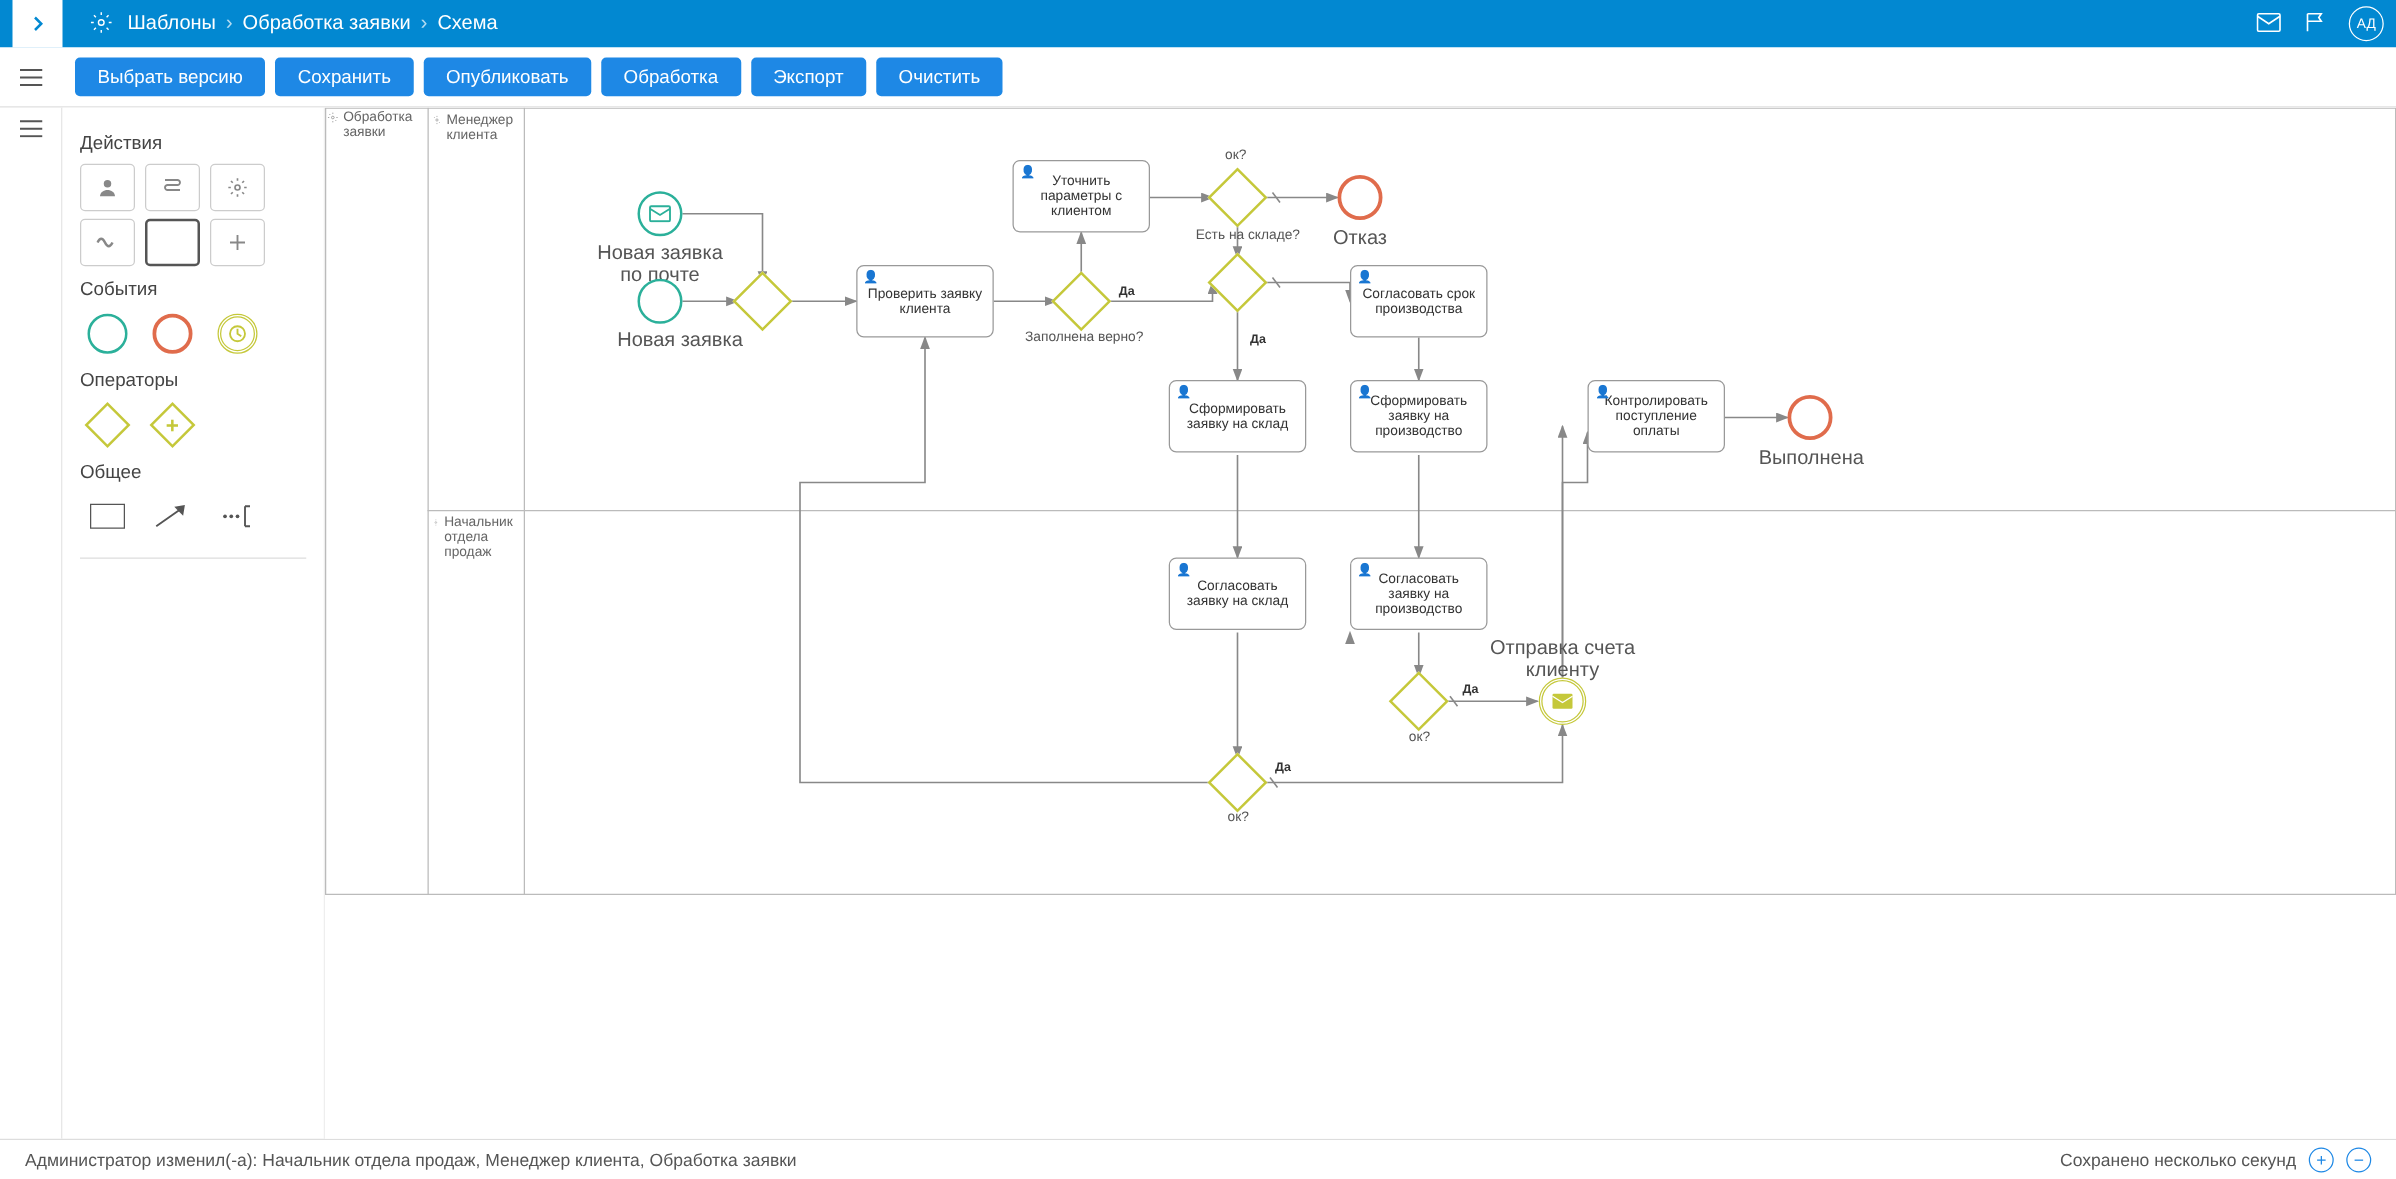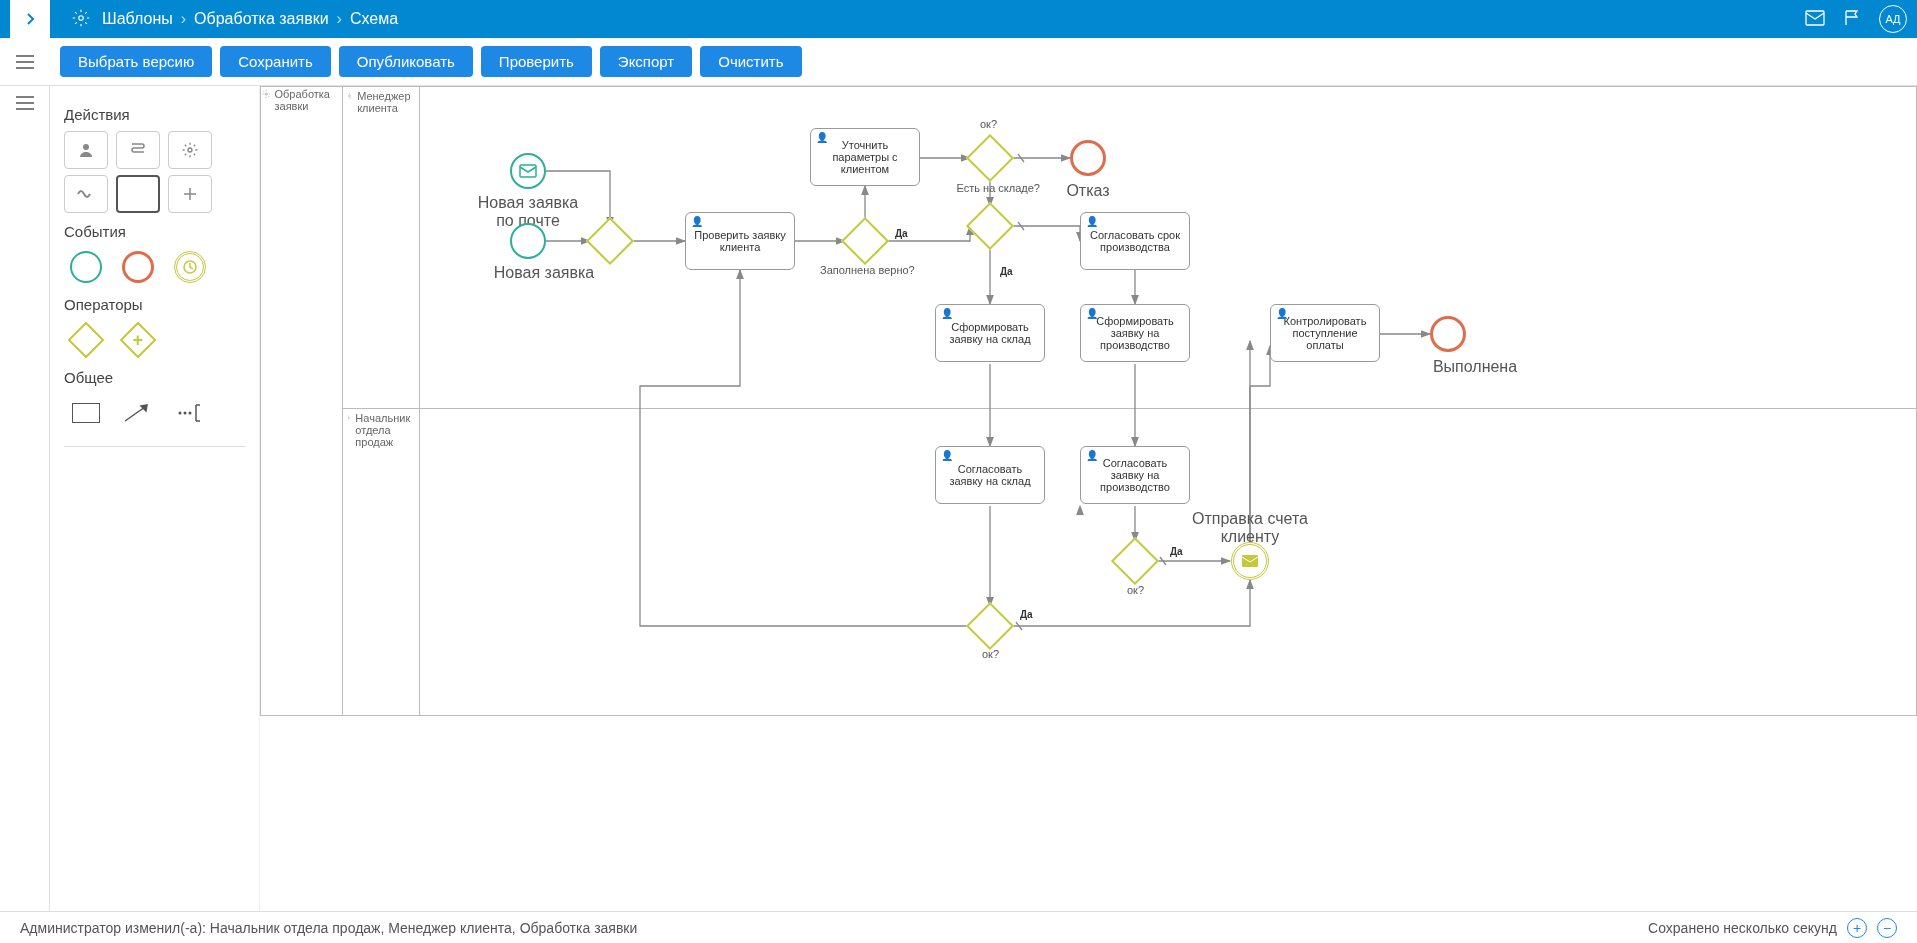--- a/index.html
+++ b/index.html
@@ -109,21 +109,21 @@
   <div class="toolbar-row">
     <div class="side-toggle">
       <svg width="18" height="14" viewBox="0 0 18 14" stroke="#555" stroke-width="1.5">
           <path d="M0 1h18M0 7h18M0 13h18"></path>
         </svg>
     </div>
     <div class="toolbar">
       <button class="btn">Выбрать версию</button>
       <button class="btn">Сохранить</button>
       <button class="btn">Опубликовать</button>
-      <button class="btn">Проверить</button>
+      <button class="btn">Обработка</button>
       <button class="btn">Экспорт</button>
       <button class="btn">Очистить</button>
     </div>
   </div>
 
   <div class="main">
     <div class="left-rail">
       <div class="menu-icon">
         <svg width="18" height="14" viewBox="0 0 18 14" stroke="#555" stroke-width="1.5">
             <path d="M0 1h18M0 7h18M0 13h18"></path>
@@ -389,21 +389,21 @@
             </svg>
         </div>
         <div class="node-label" style="left:990px;top:424px">Отправка счета клиенту</div>
 
         <div class="task" style="left:1010px;top:218px">
           <span class="user-icon">👤</span>
           <span>Контролировать поступление оплаты</span>
         </div>
 
         <div class="end-event" style="left:1170px;top:230px"></div>
-        <div class="node-label" style="left:1215px;top:272px">Выполнена</div>
+        <div class="node-label" style="left:1189px;top:272px">Выполнена</div>
       </div>
     </div>
   </div>
 
   <div class="footer">
     <span>Администратор изменил(-а): Начальник отдела продаж, Менеджер клиента, Обработка заявки</span>
     <div class="right">
       <span>Сохранено несколько секунд</span>
       <div class="zoom-btn">+</div>
       <div class="zoom-btn">−</div>

